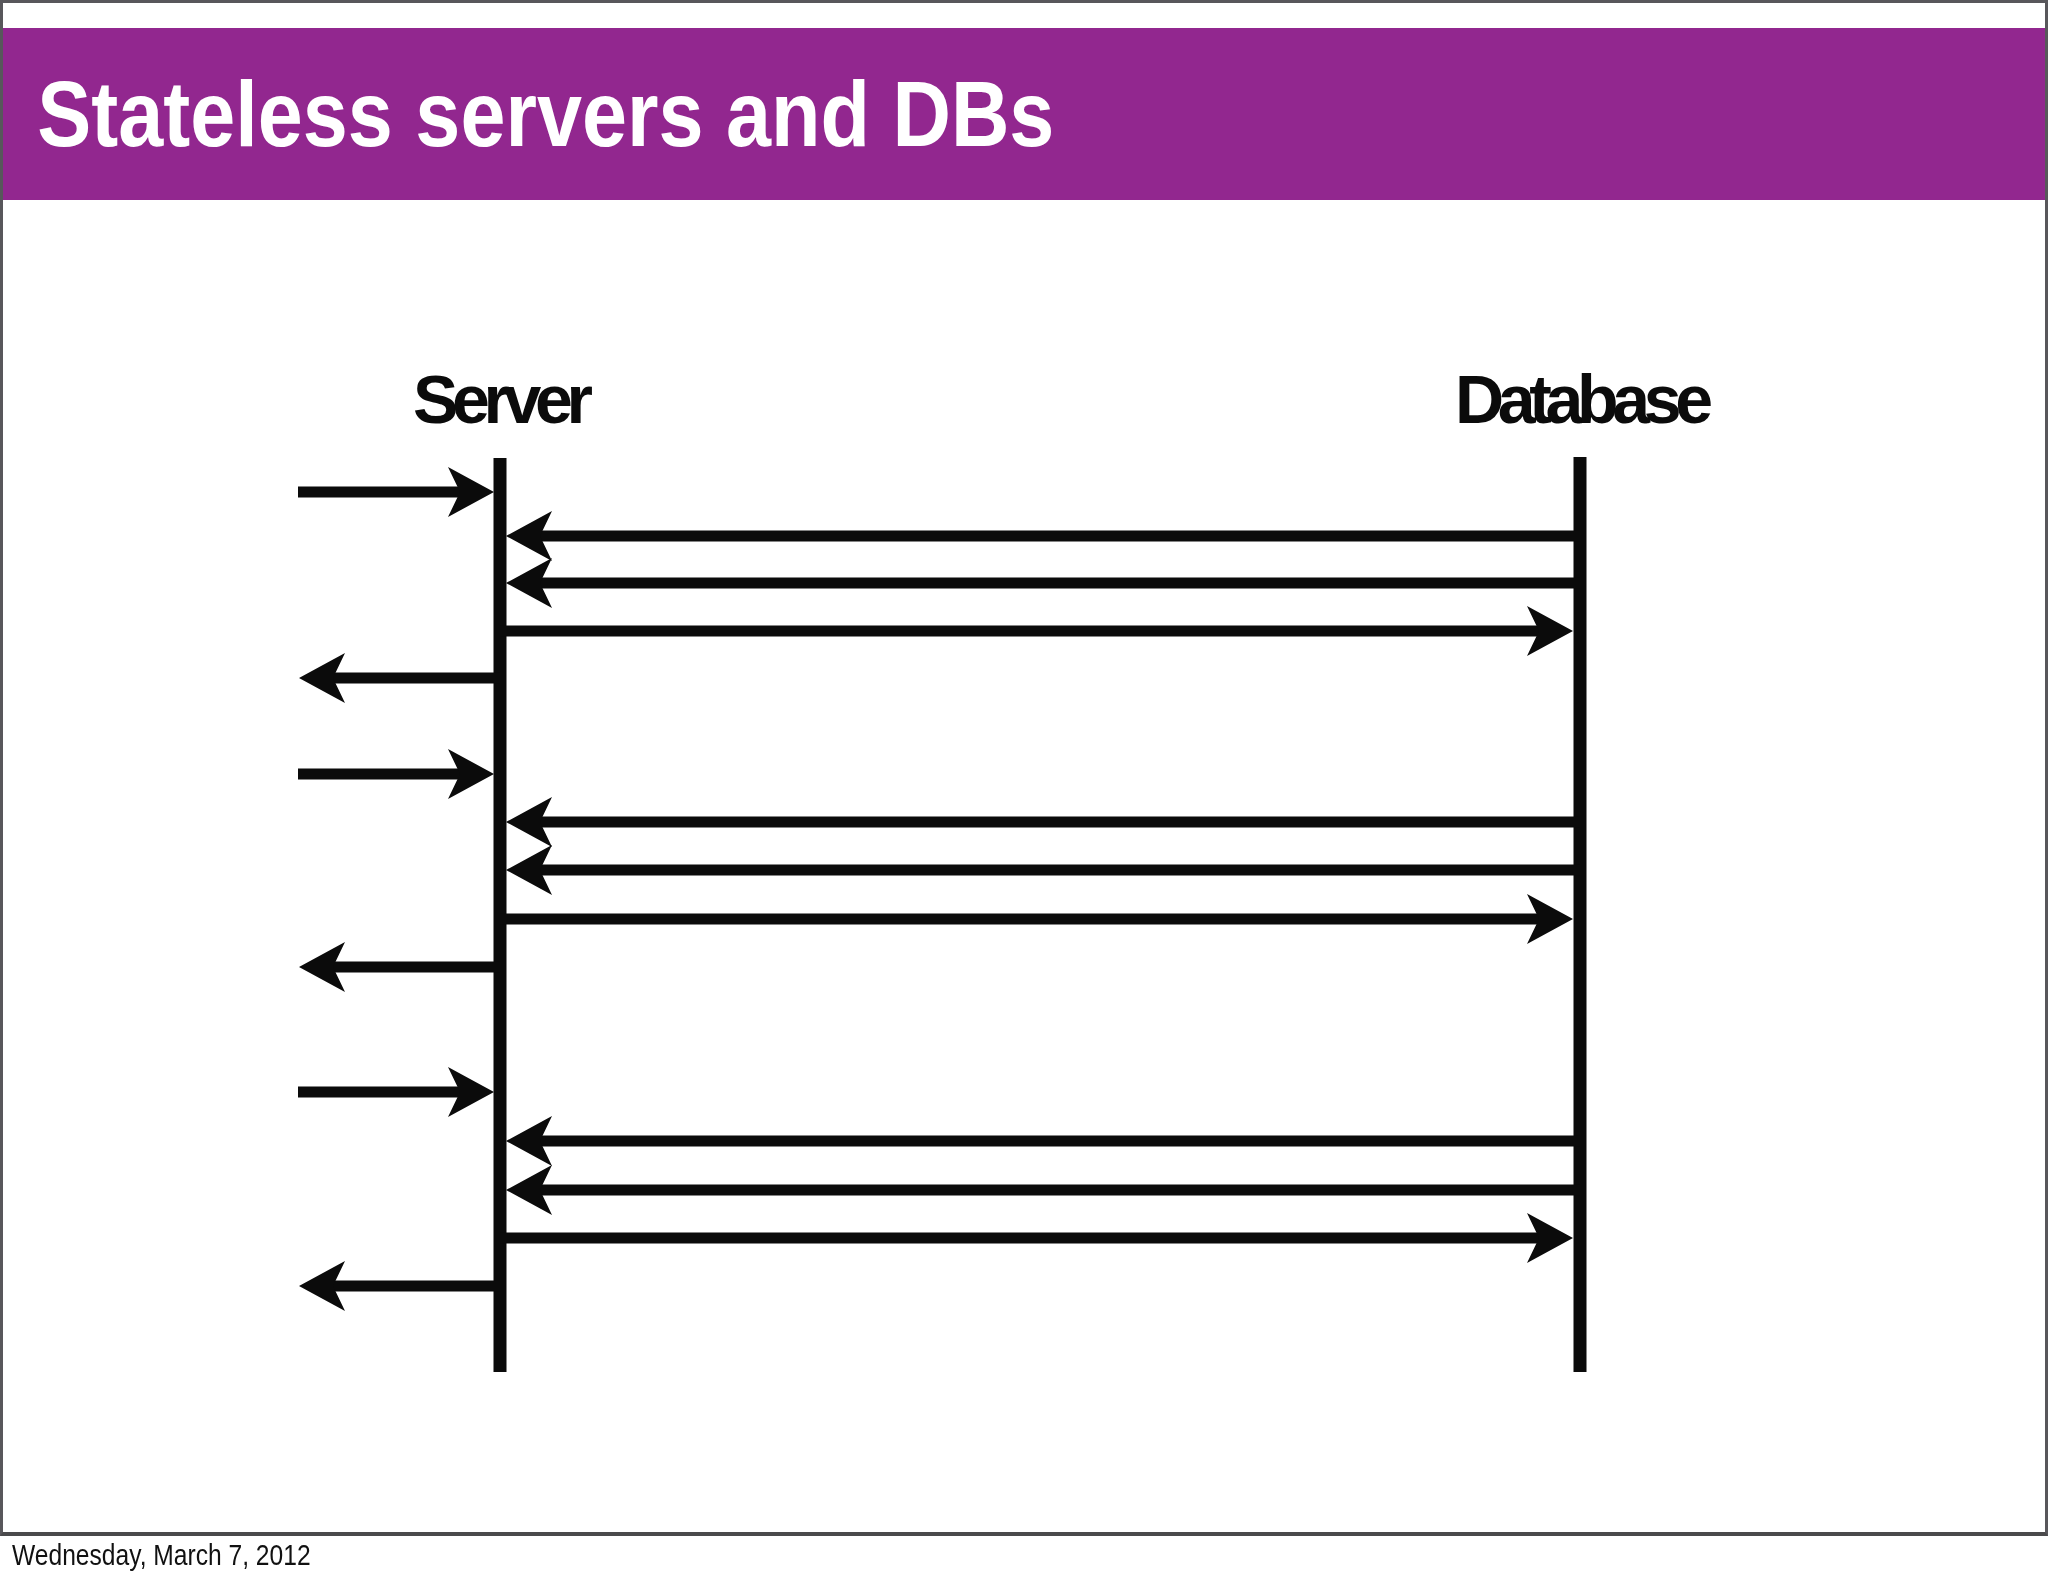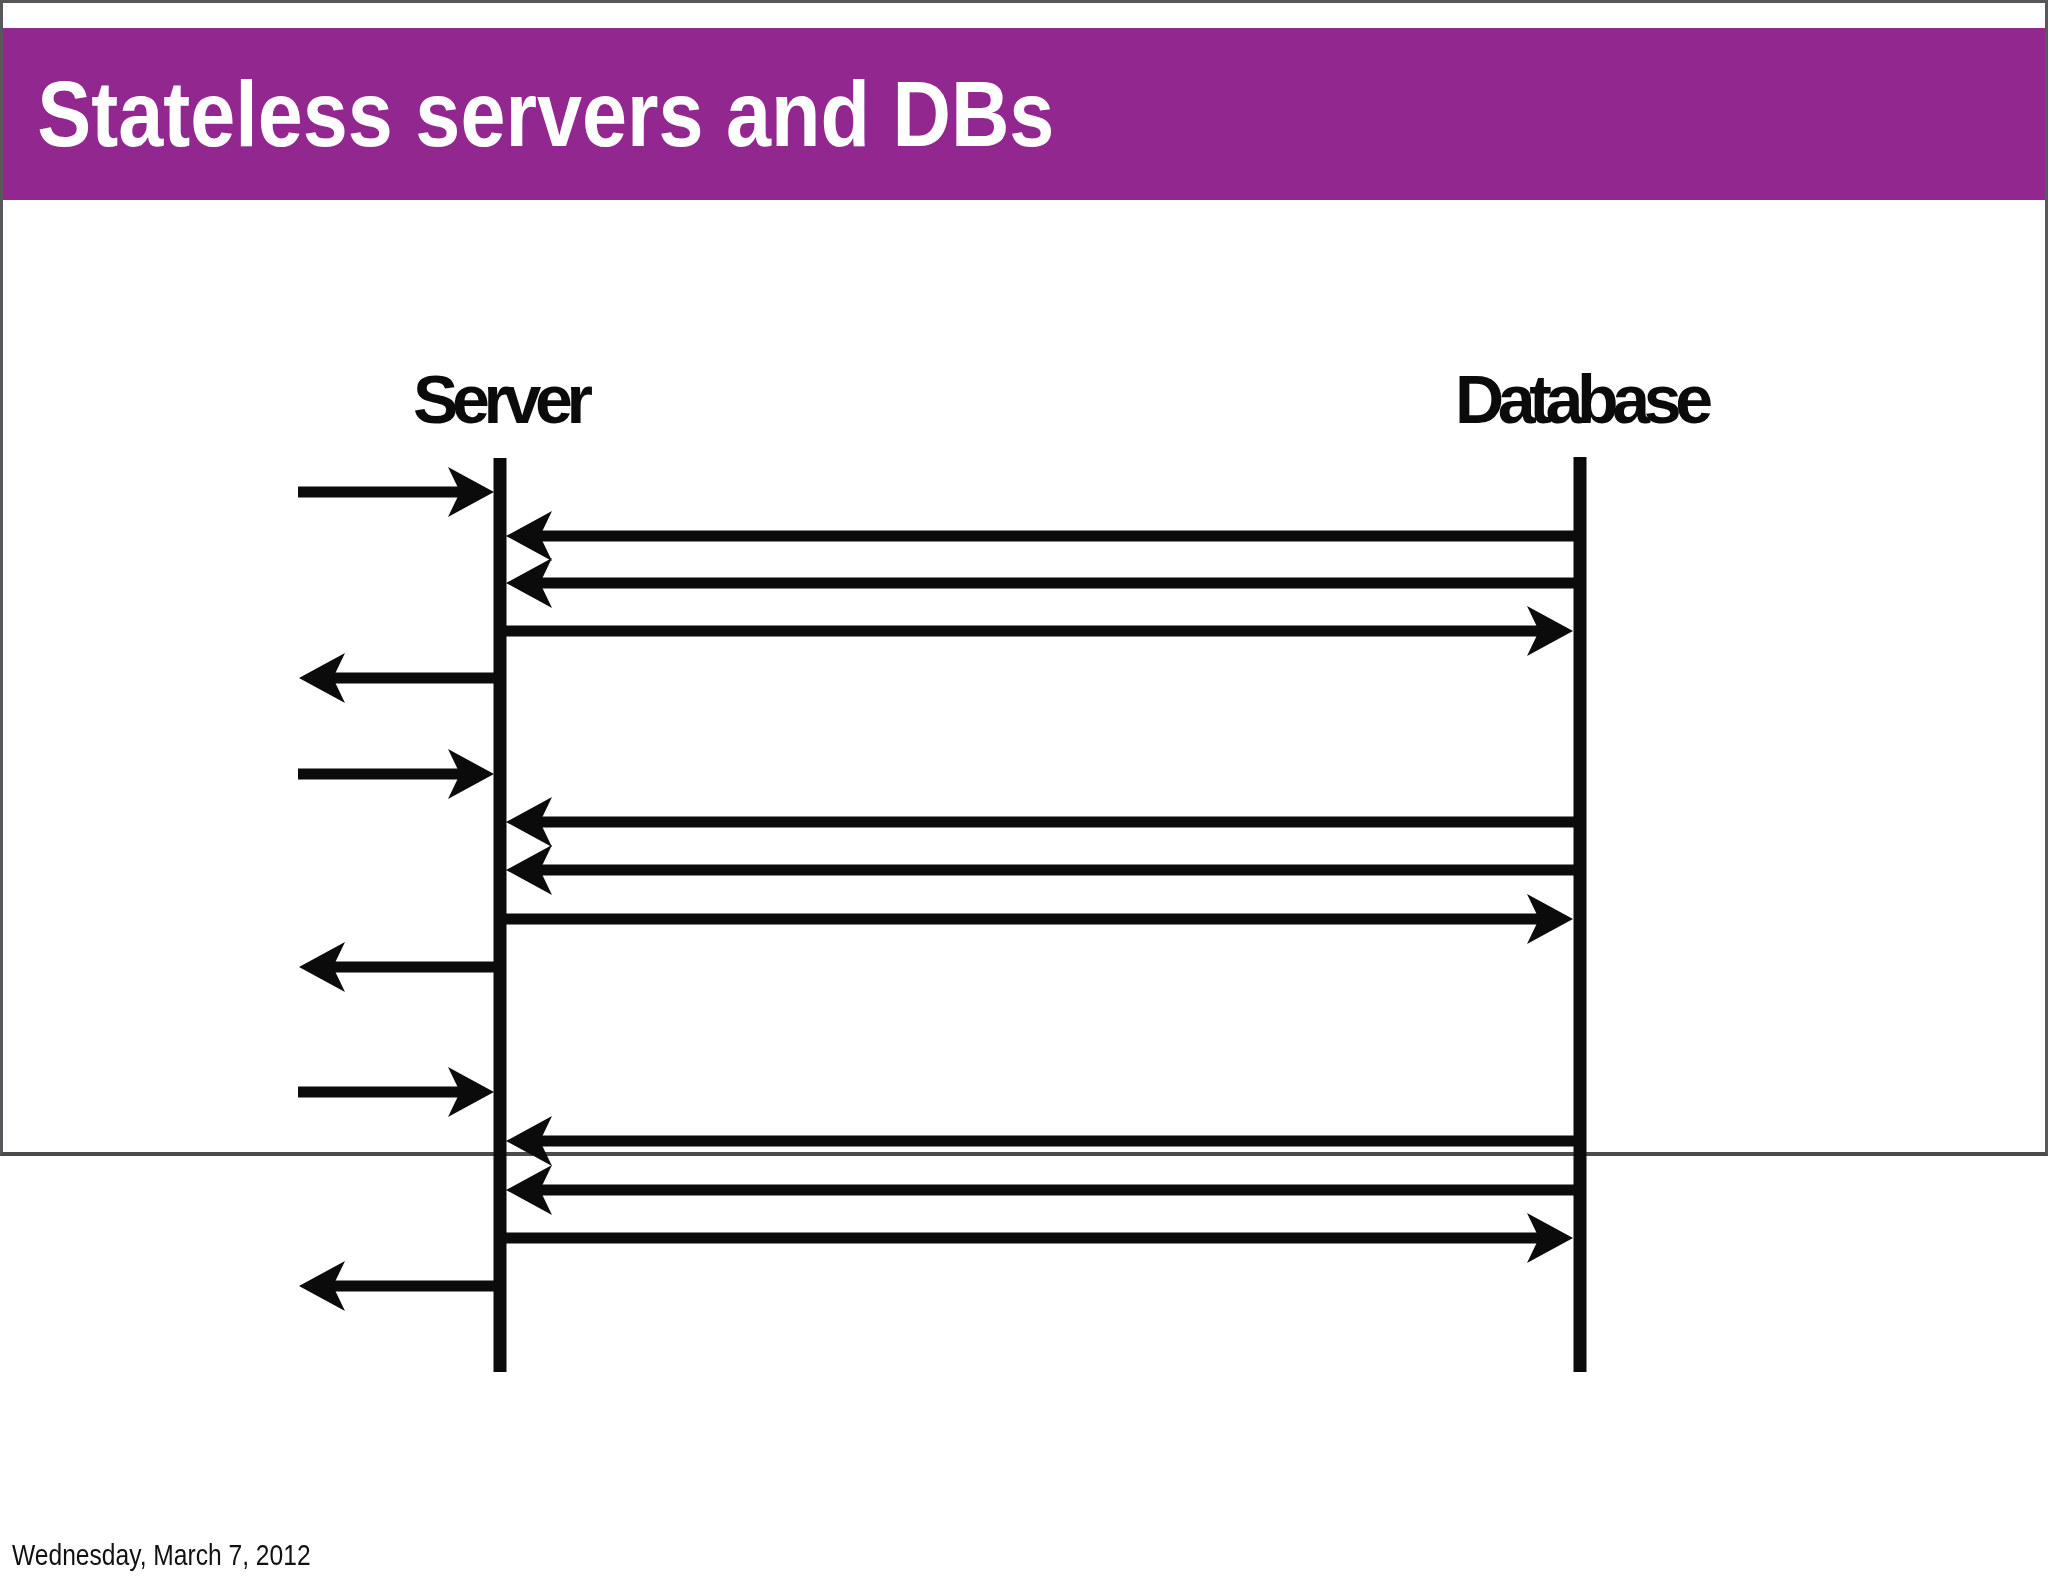--- a/index.html
+++ b/index.html
@@ -15,21 +15,21 @@
     position: relative;
     width: 2048px;
     height: 1576px;
     background: #ffffff;
   }
   
   .slide-frame {
     position: absolute;
     left: 0; top: 0;
     width: 2048px;
-    height: 1156px;
+    height: 1536px;
     box-sizing: border-box;
     border-top: 3px solid var(--frame-color, #58575b);
     border-left: 3px solid var(--frame-color, #58575b);
     border-right: 3px solid var(--frame-color, #58575b);
     border-bottom: 4px solid var(--divider-color, #4a4a4c);
     background: #ffffff;
   }
   .header-bar {
     position: absolute;
     left: 0; right: 0;

